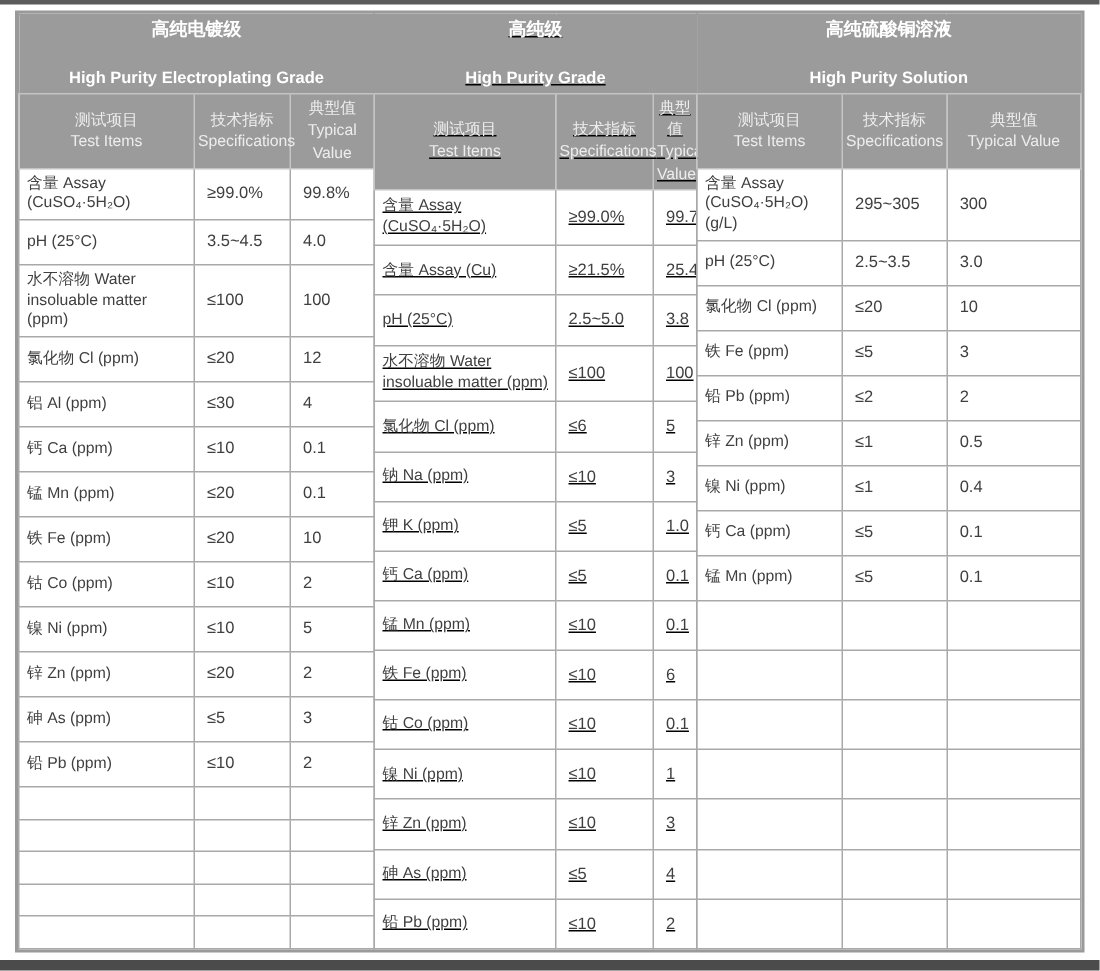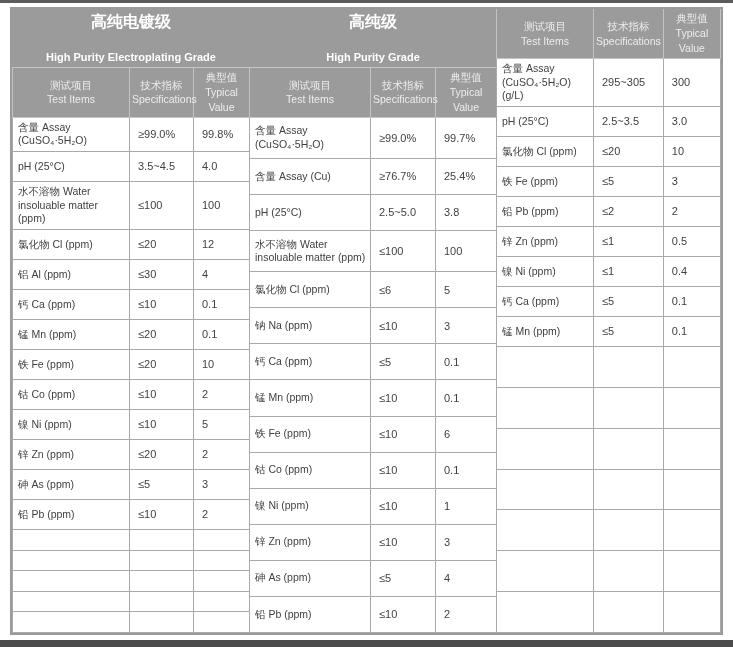--- a/index.html
+++ b/index.html
@@ -10,32 +10,32 @@
   .top-bar { position:absolute; top:0; left:0; width:733px; height:3px; background:#5c5c5c; }
   .bottom-bar { position:absolute; top:640px; left:0; width:733px; height:7px; background:#4b4b4b; }
 
   .tables {
     position:absolute; left:10px; top:7px; width:713px; height:628px;
     display:flex; align-items:stretch; box-sizing:border-box;
     border:2px solid #9a9a9a; background:#ffffff;
   }
   table.section { border-collapse:collapse; table-layout:fixed; height:100%; }
   table.s0 { width:238px; }
-  table.s1 { width:248px; margin-left:-1px; }
+  table.s1 { width:216px; margin-left:-1px;text-decoration:underline; }
   table.s2 { flex:1; margin-left:-1px; }
 
   table.s0 col:nth-child(1){ width:117px; } table.s0 col:nth-child(2){ width:64px; }
   table.s1 col:nth-child(1){ width:121px; } table.s1 col:nth-child(2){ width:65px; }
   table.s2 col:nth-child(1){ width:97px;  } table.s2 col:nth-child(2){ width:66px; }
 
   th.group {
     background:#9b9b9b; color:#ffffff; height:32px; text-align:center; vertical-align:middle;
     border:1px solid #9b9b9b; border-bottom:1px solid #c4c4c4; padding:2px;
   }
-  th.group .gzh { font-size:16px; font-weight:bold; line-height:1.25; }
+  th.group .gzh { font-size:12px; font-weight:bold; line-height:1.25; }
   th.group .gen { font-size:11px; font-weight:bold; line-height:1.25; margin-top:19px; }
 
   th.colh {
     background:#9b9b9b; color:#ededed; font-weight:normal; font-size:10.5px;
     height:45px; text-align:center; vertical-align:middle; line-height:1.4;
     border:1px solid #c4c4c4; border-top:none; padding:2px;
   }
 
   td {
     border:1px solid #a9a9a9; font-size:10.5px; color:#3f3f3f;
@@ -201,21 +201,21 @@
         </tr>
       </thead>
       <tbody>
         <tr>
           <td>含量 Assay (CuSO₄·5H₂O)</td>
           <td>≥99.0%</td>
           <td>99.7%</td>
         </tr>
         <tr>
           <td>含量 Assay (Cu)</td>
-          <td>≥76.7%</td>
+          <td>≥21.5%</td>
           <td>25.4%</td>
         </tr>
         <tr>
           <td>pH  (25°C)</td>
           <td>2.5~5.0</td>
           <td>3.8</td>
         </tr>
         <tr>
           <td>水不溶物 Water insoluable matter (ppm)</td>
           <td>≤100</td>
@@ -223,20 +223,25 @@
         </tr>
         <tr>
           <td>氯化物 Cl (ppm)</td>
           <td>≤6</td>
           <td>5</td>
         </tr>
         <tr>
           <td>钠 Na (ppm)</td>
           <td>≤10</td>
           <td>3</td>
+        </tr>
+        <tr>
+          <td>钾 K (ppm)</td>
+          <td>≤5</td>
+          <td>1.0</td>
         </tr>
         <tr>
           <td>钙 Ca (ppm)</td>
           <td>≤5</td>
           <td>0.1</td>
         </tr>
         <tr>
           <td>锰 Mn (ppm)</td>
           <td>≤10</td>
           <td>0.1</td>
@@ -274,20 +279,26 @@
       </tbody>
     </table>
     <table class="section s2">
       <colgroup>
         <col>
         <col>
         <col>
       </colgroup>
       <thead>
         <tr>
+          <th colspan="3" class="group">
+            <div class="gzh">高纯硫酸铜溶液</div>
+            <div class="gen">High Purity Solution</div>
+          </th>
+        </tr>
+        <tr>
           <th class="colh">
             <div>测试项目</div>
             <div>Test Items</div>
           </th>
           <th class="colh">
             <div>技术指标</div>
             <div>Specifications</div>
           </th>
           <th class="colh">
             <div>典型值</div>

